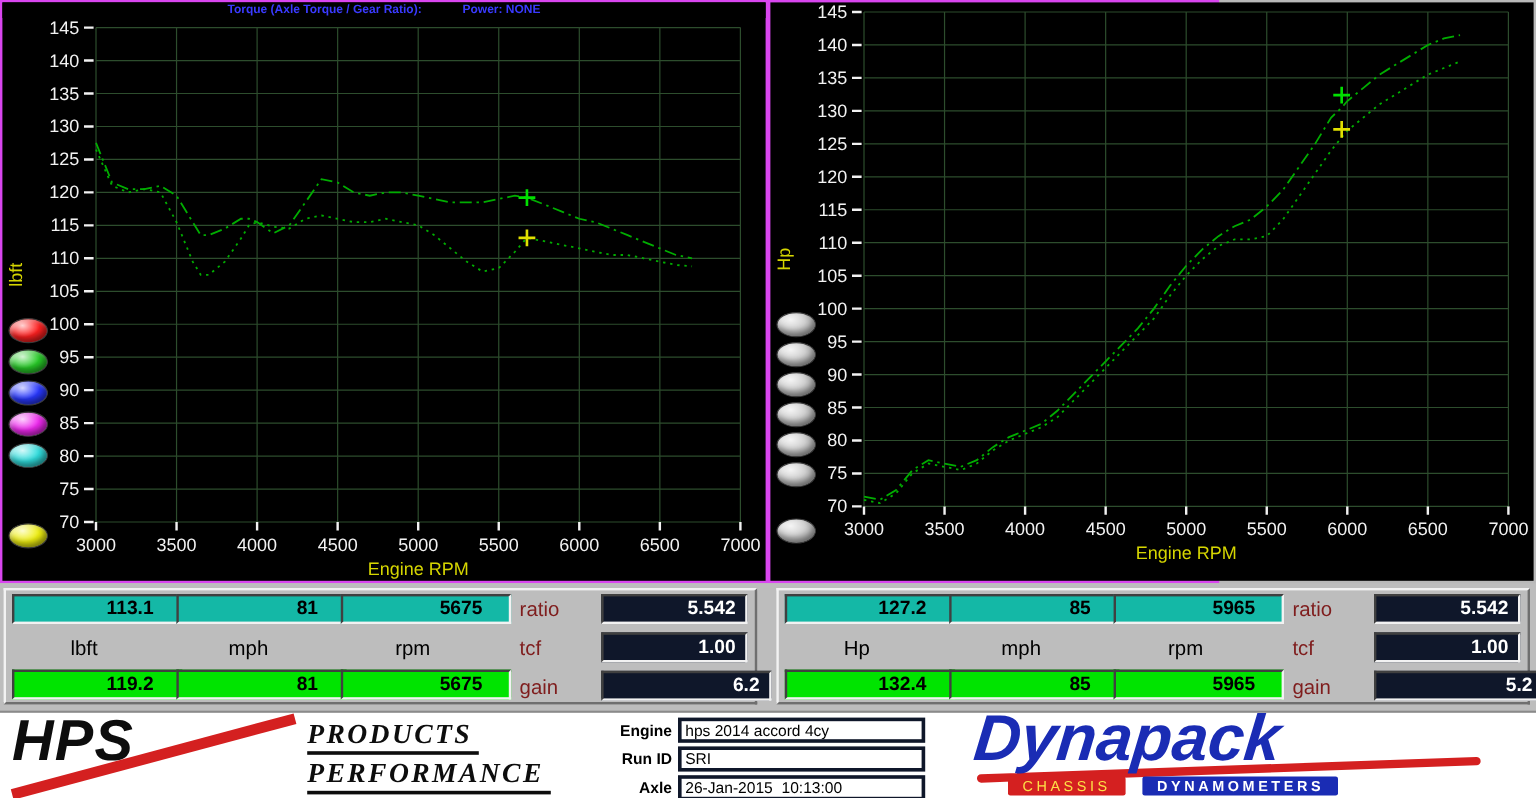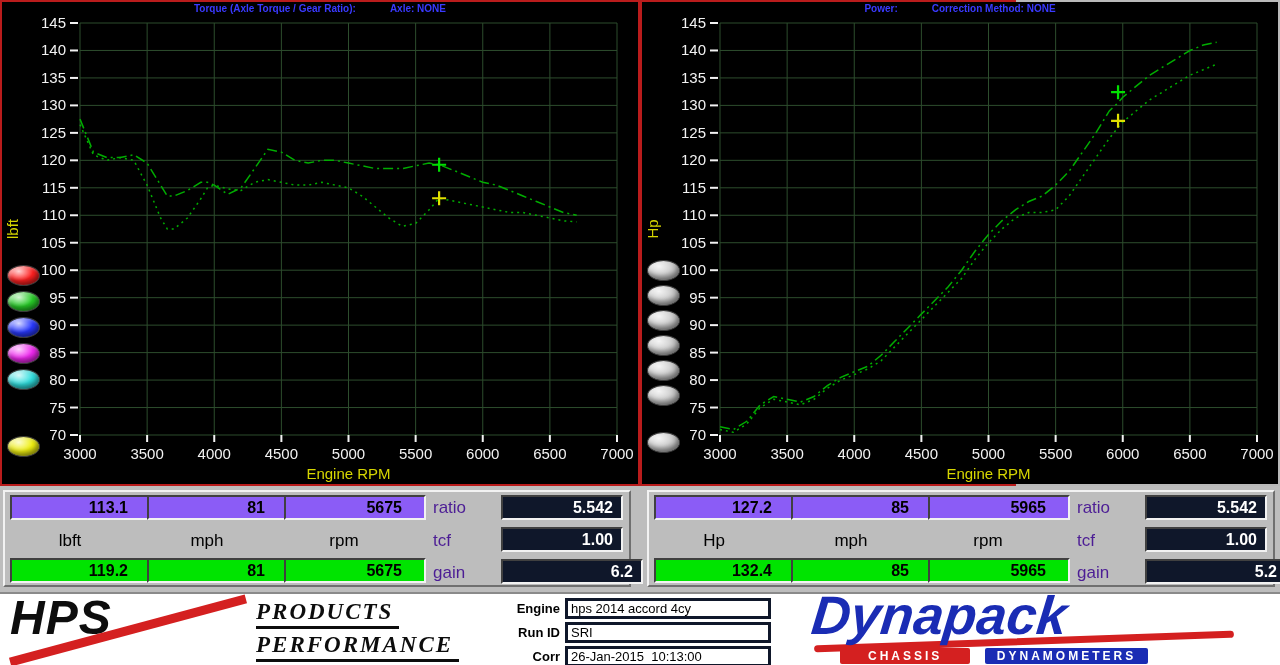--- a/index.html
+++ b/index.html
@@ -3,21 +3,21 @@
 <meta charset="utf-8">
 <style>
   html,body{margin:0;padding:0;}
   body{
     width:1280px;height:665px;overflow:hidden;
     background:#b9b9b9;
     font-family:"Liberation Sans",sans-serif;
     position:relative;
   }
   
-  .charts-row{position:absolute;left:0;top:0;width:1016px;height:486px;background:#b91c1c;}
+  .charts-row{position:absolute;left:0;top:0;width:1016px;height:486px;background:#d946ef;}
   .chart-panel{position:absolute;top:2px;width:636px;height:482px;background:#000;}
   .chart-header{
     height:13px;display:flex;justify-content:center;align-items:center;gap:34px;
     color:#3a3aff;font-size:10px;font-weight:bold;background:#000;white-space:nowrap;
   }
   .chart-svg{display:block;width:636px;height:469px;font-family:"Liberation Sans",sans-serif;}
   .oval{
     position:absolute;left:5px;width:31px;height:19px;border-radius:50%;
     border:1px solid #3a3a3a;
     box-shadow:inset -2px -3px 5px rgba(0,0,0,.5), inset 2px 2px 3px rgba(255,255,255,.35);
@@ -27,28 +27,28 @@
   .readout-panel{
     position:absolute;top:4px;width:624px;height:93px;background:#bdbdbd;
     border:2px solid;border-color:#f2f2f2 #6f6f6f #6f6f6f #f2f2f2;
   }
   .val-box{
     position:absolute;width:116px;height:21px;line-height:21px;
     border:2px solid;border-color:#404040 #f2f2f2 #f2f2f2 #404040;
     font-size:16px;font-weight:bold;color:#000;text-align:right;padding-right:22px;
     box-sizing:content-box;
   }
-  .val-box.yellow{background:#8b5cf6;top:3px;}
+  .val-box.yellow{background:#14b8a6;top:3px;}
   .val-box.green{background:#00e400;top:66px;}
   .c1{left:5px;}.c2{left:142px;}.c3{left:279px;}
   .unit-label{
     position:absolute;top:39px;width:120px;text-align:center;
     font-size:17px;color:#000;
   }
-  .blue-label{position:absolute;left:428px;width:62px;font-size:17px;color:#4c1d95;}
+  .blue-label{position:absolute;left:428px;width:62px;font-size:17px;color:#7f1d1d;}
   .bl1{top:6px;}.bl2{top:39px;}.bl3{top:71px;}
   .blue-box{
     position:absolute;left:496px;width:110px;height:21px;line-height:21px;background:#0f172a;
     border:2px solid;border-color:#404040 #f2f2f2 #f2f2f2 #404040;
     color:#fff;font-size:16px;font-weight:bold;text-align:right;padding-right:8px;
   }
   .bb1{top:3px;}.bb2{top:35px;}.bb3{top:67px;padding-left:20px;}
   
   .footer{position:absolute;left:0;top:592px;width:1280px;height:73px;background:#ffffff;border-top:2px solid #8a8a8a;box-sizing:border-box;}
   .hps-logo{position:absolute;left:10px;top:0px;width:240px;height:70px;}
@@ -71,39 +71,39 @@
     font-size:13px;font-family:"Liberation Sans",sans-serif;padding:0 3px;
   }
   .dynapack{position:absolute;left:812px;top:0px;width:440px;height:70px;}
   .dynapack-name{
     position:absolute;left:0;top:-10px;font-size:54px;font-weight:bold;font-style:italic;
     color:#1a2cb4;letter-spacing:0px;transform:skewX(-6deg);z-index:2;
   }
   .dynapack-swoosh{position:absolute;left:2px;top:44px;width:420px;height:7px;background:#d42020;border-radius:4px;transform:rotate(-2deg);z-index:1;}
   .dynapack-sub{position:absolute;left:28px;top:52px;z-index:3;white-space:nowrap;}
   .dynapack-sub .chassis{
-    background:#d42020;color:#ffffff;font-size:12px;font-weight:bold;letter-spacing:3px;
-    padding:1px 28px;border-radius:2px;margin-right:10px;
+    background:#d42020;color:#fde047;font-size:12px;font-weight:normal;letter-spacing:3px;
+    padding:1px 12px;border-radius:2px;margin-right:10px;
   }
   .dynapack-sub .dynamometers{
     background:#1a2cb4;color:#fff;font-size:12px;font-weight:bold;letter-spacing:3px;
     padding:1px 12px;border-radius:2px;
   }
 </style>
 </head>
 <body>
 
 <div class="screen">
 
   <div class="charts-row">
 
     <div class="chart-panel" style="left:2px">
       <div class="chart-header">
         <span>Torque (Axle Torque / Gear Ratio):</span>
-        <span>Axle: NONE</span>
+        <span>Power: NONE</span>
       </div>
       <svg class="chart-svg" id="chart-svg-0">
           <line x1="78" y1="8" x2="78" y2="420" stroke="#2d4d2d" stroke-width="1"></line>
           <line x1="145.125" y1="8" x2="145.125" y2="420" stroke="#2d4d2d" stroke-width="1"></line>
           <line x1="212.25" y1="8" x2="212.25" y2="420" stroke="#2d4d2d" stroke-width="1"></line>
           <line x1="279.375" y1="8" x2="279.375" y2="420" stroke="#2d4d2d" stroke-width="1"></line>
           <line x1="346.5" y1="8" x2="346.5" y2="420" stroke="#2d4d2d" stroke-width="1"></line>
           <line x1="413.625" y1="8" x2="413.625" y2="420" stroke="#2d4d2d" stroke-width="1"></line>
           <line x1="480.75" y1="8" x2="480.75" y2="420" stroke="#2d4d2d" stroke-width="1"></line>
           <line x1="547.875" y1="8" x2="547.875" y2="420" stroke="#2d4d2d" stroke-width="1"></line>
@@ -185,24 +185,20 @@
           <div class="oval" style="top: 263px; background: radial-gradient(at 35% 28%, rgba(255, 255, 255, 0.8), rgba(255, 255, 255, 0) 50%), rgb(255, 32, 32);"></div>
           <div class="oval" style="top: 289px; background: radial-gradient(at 35% 28%, rgba(255, 255, 255, 0.8), rgba(255, 255, 255, 0) 50%), rgb(40, 204, 40);"></div>
           <div class="oval" style="top: 315px; background: radial-gradient(at 35% 28%, rgba(255, 255, 255, 0.8), rgba(255, 255, 255, 0) 50%), rgb(40, 56, 255);"></div>
           <div class="oval" style="top: 341px; background: radial-gradient(at 35% 28%, rgba(255, 255, 255, 0.8), rgba(255, 255, 255, 0) 50%), rgb(240, 40, 240);"></div>
           <div class="oval" style="top: 367px; background: radial-gradient(at 35% 28%, rgba(255, 255, 255, 0.8), rgba(255, 255, 255, 0) 50%), rgb(48, 222, 222);"></div>
           <div class="oval" style="top: 434px; background: radial-gradient(at 35% 28%, rgba(255, 255, 255, 0.8), rgba(255, 255, 255, 0) 50%), rgb(239, 239, 16);"></div>
         </div>
     </div>
 
     <div class="chart-panel" style="left:642px">
-      <div class="chart-header">
-        <span>Power:</span>
-        <span>Correction Method: NONE</span>
-      </div>
       <svg class="chart-svg" id="chart-svg-1">
           <line x1="78" y1="8" x2="78" y2="420" stroke="#2d4d2d" stroke-width="1"></line>
           <line x1="145.125" y1="8" x2="145.125" y2="420" stroke="#2d4d2d" stroke-width="1"></line>
           <line x1="212.25" y1="8" x2="212.25" y2="420" stroke="#2d4d2d" stroke-width="1"></line>
           <line x1="279.375" y1="8" x2="279.375" y2="420" stroke="#2d4d2d" stroke-width="1"></line>
           <line x1="346.5" y1="8" x2="346.5" y2="420" stroke="#2d4d2d" stroke-width="1"></line>
           <line x1="413.625" y1="8" x2="413.625" y2="420" stroke="#2d4d2d" stroke-width="1"></line>
           <line x1="480.75" y1="8" x2="480.75" y2="420" stroke="#2d4d2d" stroke-width="1"></line>
           <line x1="547.875" y1="8" x2="547.875" y2="420" stroke="#2d4d2d" stroke-width="1"></line>
           <line x1="615" y1="8" x2="615" y2="420" stroke="#2d4d2d" stroke-width="1"></line>
@@ -346,21 +342,21 @@
     <div class="run-form">
       <div class="form-row">
         <label class="form-label">Engine</label>
         <input class="form-input" value="hps 2014 accord 4cy" style="">
       </div>
       <div class="form-row">
         <label class="form-label">Run ID</label>
         <input class="form-input" value="SRI" style="">
       </div>
       <div class="form-row">
-        <label class="form-label">Corr</label>
+        <label class="form-label">Axle</label>
         <input class="form-input" value="26-Jan-2015  10:13:00" style="">
       </div>
     </div>
 
     <div class="dynapack">
       <div class="dynapack-name">Dynapack</div>
       <div class="dynapack-swoosh"></div>
       <div class="dynapack-sub">
         <span class="chassis">CHASSIS</span>
         <span class="dynamometers">DYNAMOMETERS</span>

